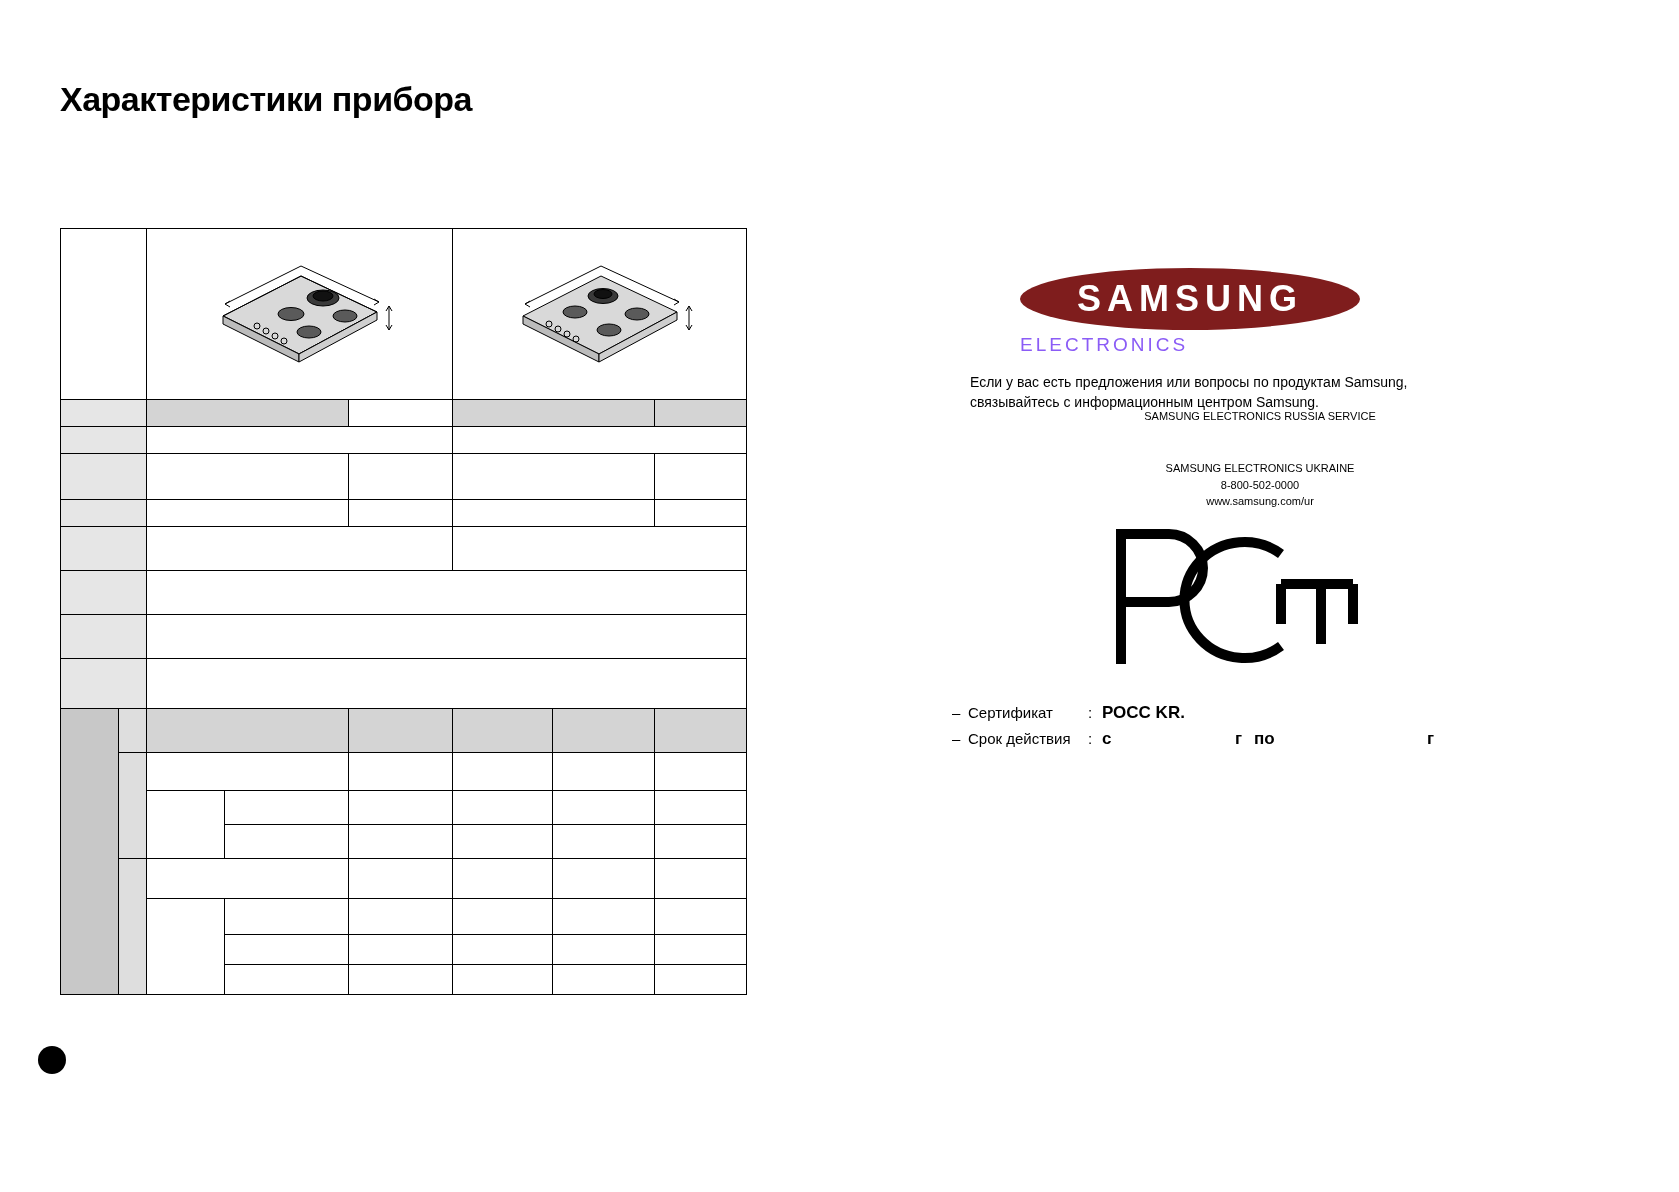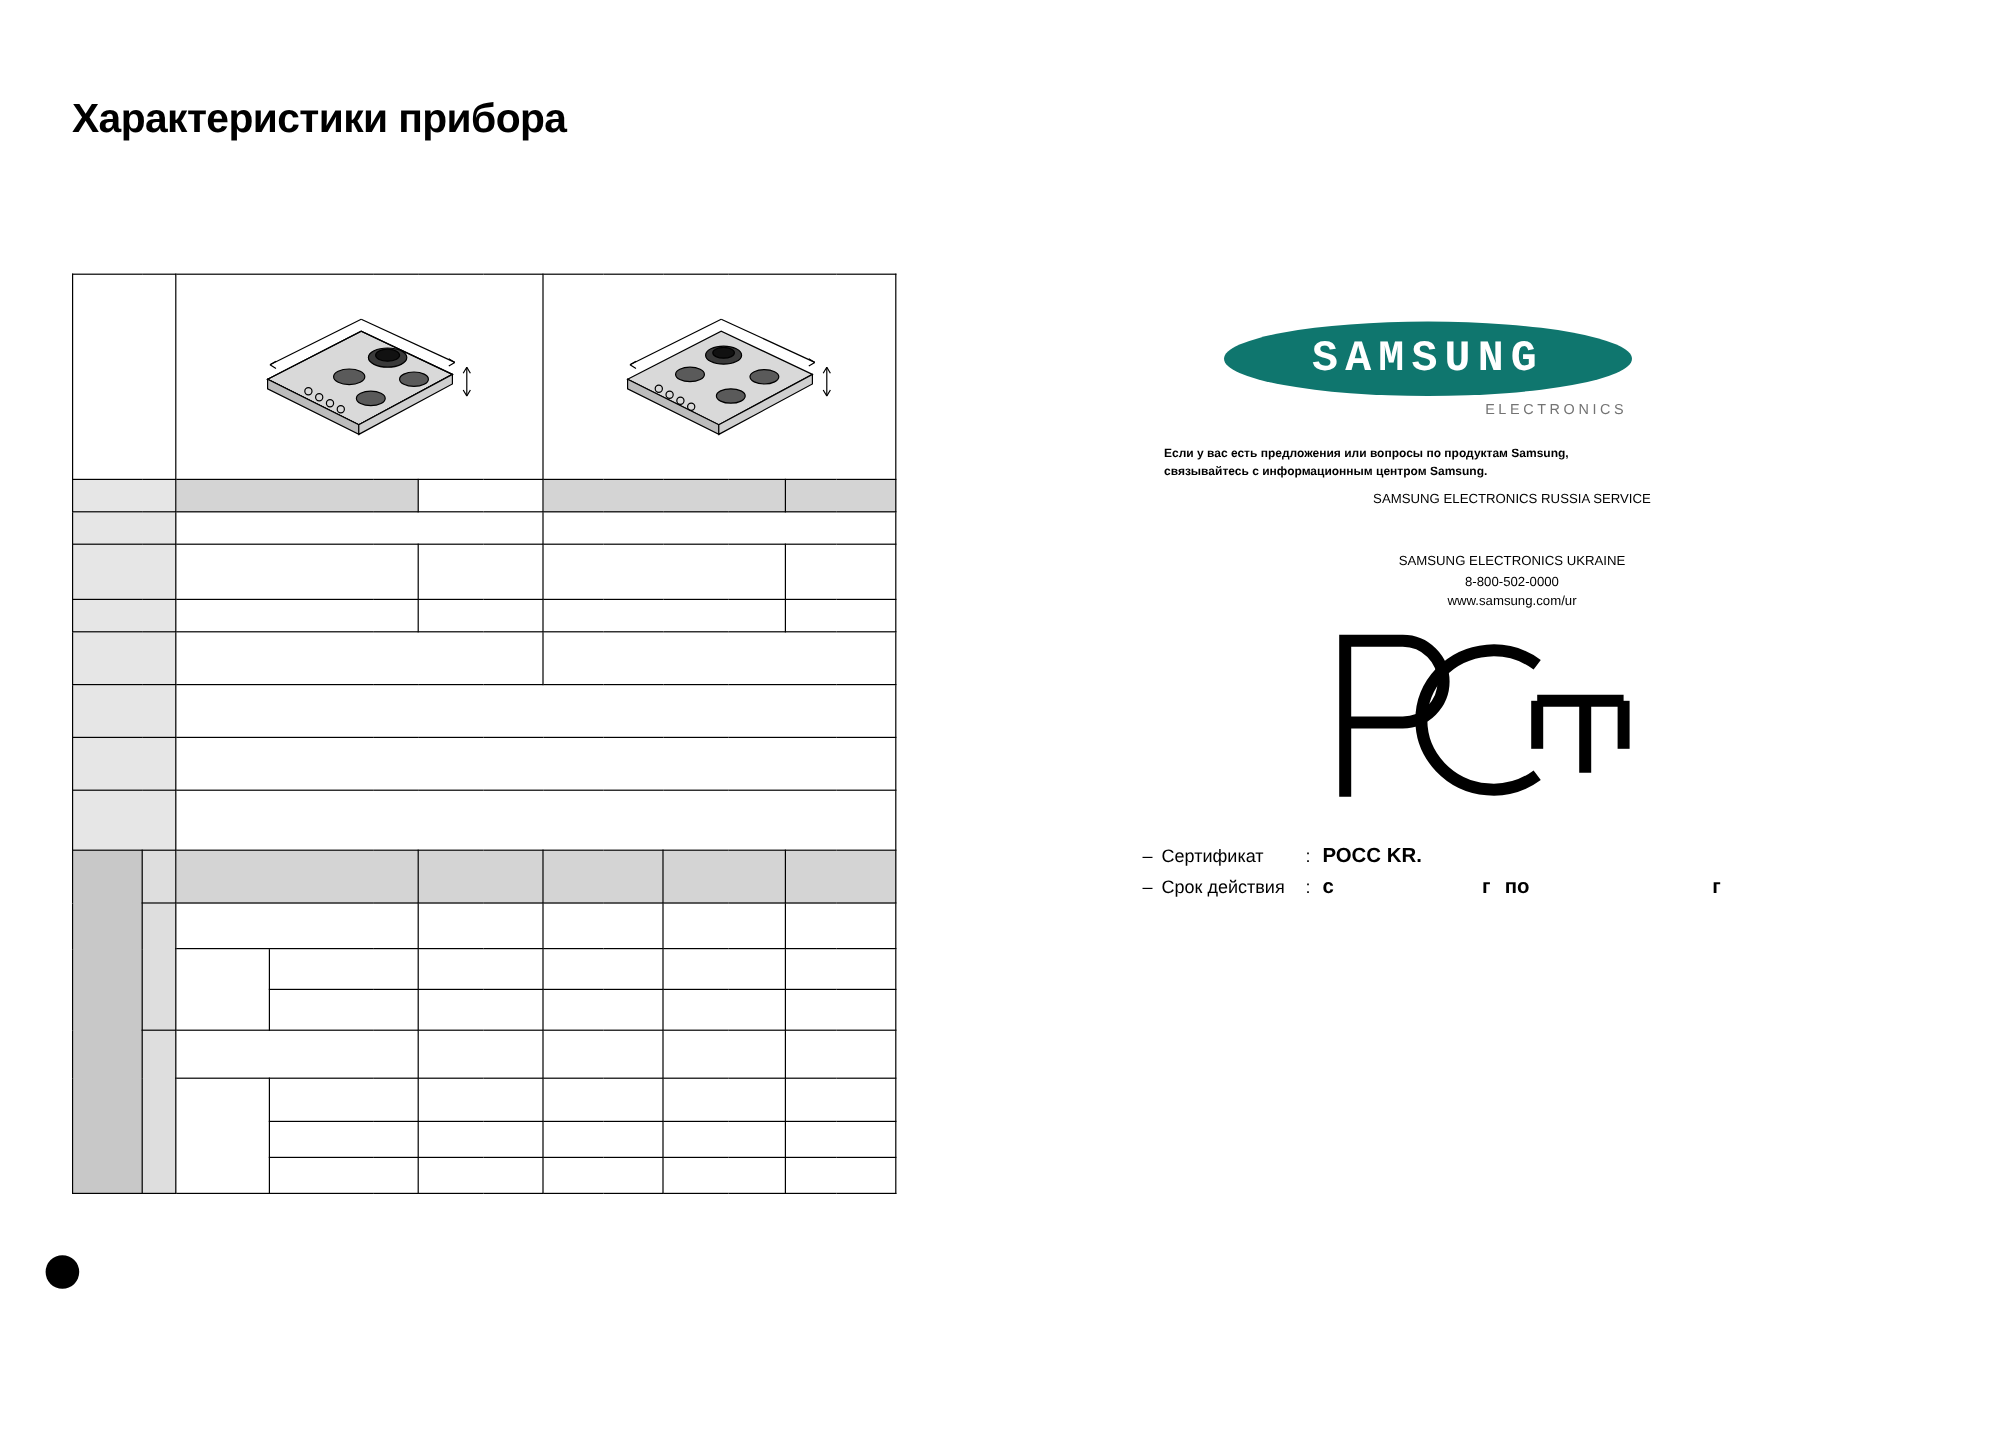--- a/index.html
+++ b/index.html
@@ -71,46 +71,46 @@
   .samsung-logo {
     position: absolute;
     left: 180px;
     top: 268px;
     width: 350px;
     text-align: center;
   }
   .samsung-ellipse {
     width: 340px;
     height: 62px;
-    background: #0f766e;
+    background: #7f1d1d;
     border-radius: 170px / 31px;
     color: #fff;
     font-size: 36px;
     font-weight: bold;
     letter-spacing: 6px;
     line-height: 62px;
     text-align: center;
-    font-family: Liberation Mono, monospace;
+    font-family: Liberation Sans, sans-serif;
   }
   .samsung-sub {
     margin-top: 4px;
-    text-align: right;
+    text-align: left;
     padding-right: 14px;
-    font-size: 12px;
+    font-size: 19px;
     letter-spacing: 3px;
-    color: #737373;
+    color: #8b5cf6;
   }
 
   .contact-bold {
     position: absolute;
     left: 130px;
     top: 372px;
     width: 580px;
-    font-size: 10px;
-    font-weight: bold;
+    font-size: 14px;
+    font-weight: normal;
     line-height: 1.45;
   }
   .contact-center {
     position: absolute;
     left: 150px;
     width: 540px;
     text-align: center;
     font-size: 11px;
     line-height: 1.5;
   }

